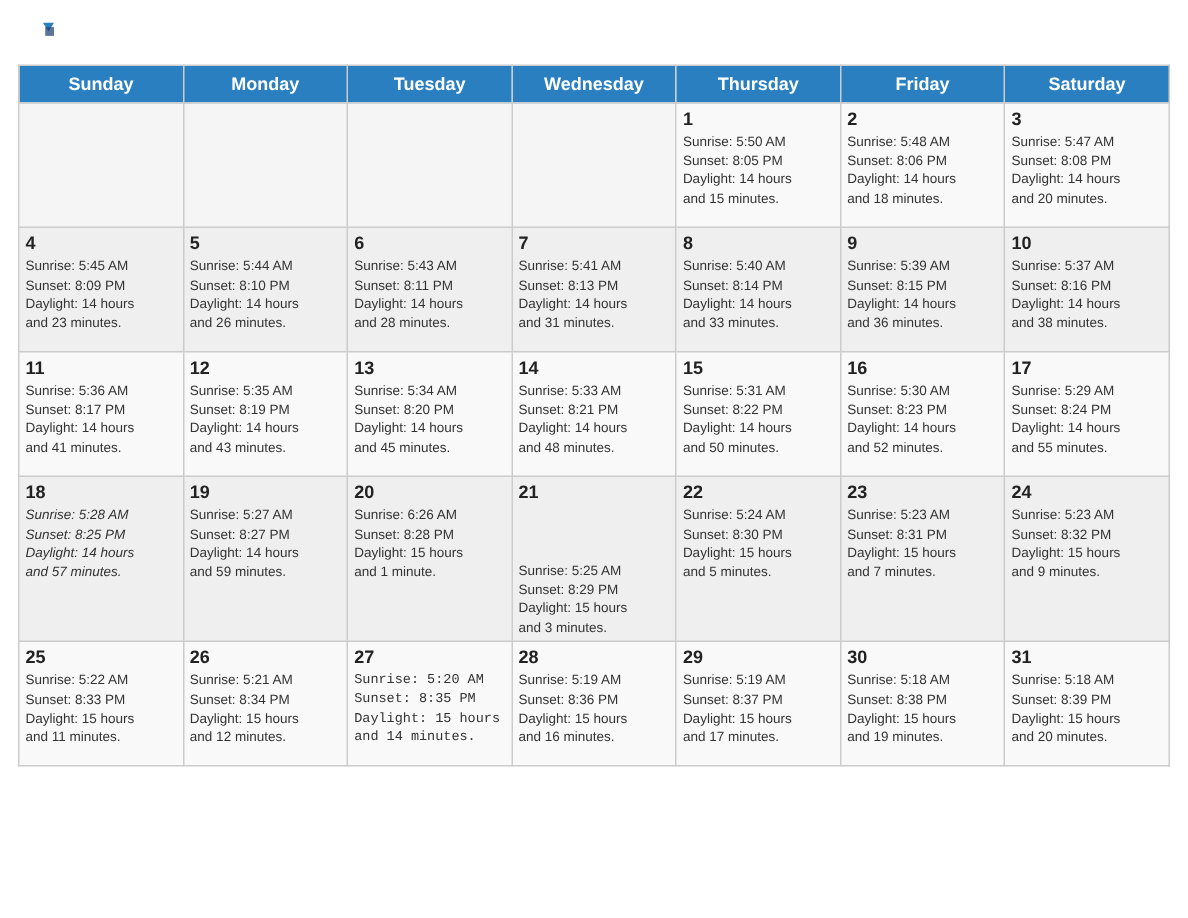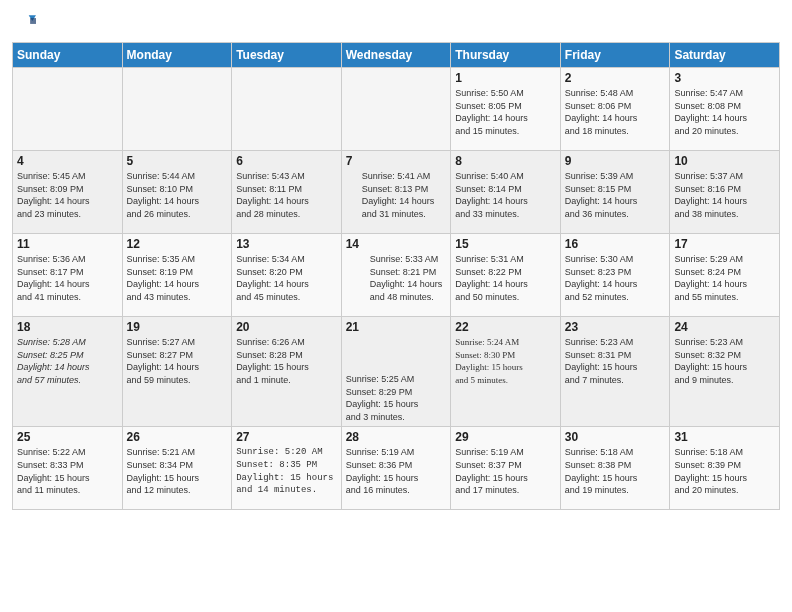--- a/index.html
+++ b/index.html
@@ -55,22 +55,22 @@
     .calendar {
       width: 100%;
       border-collapse: collapse;
       table-layout: fixed;
     }
     .calendar thead th {
       background: #2a7fc1;
       color: #fff;
       font-size: 12px;
       font-weight: bold;
-      padding: 5px 4px;
-      text-align: left;
+      padding: 5px 20px;
+      text-align: center;
       border: 1px solid #ccc;
     }
     .calendar tbody td {
       border: 1px solid #ccc;
       vertical-align: top;
       padding: 3px 4px;
       font-size: 9.5px;
       color: #222;
       height: 83px;
       background: #fff;
@@ -177,21 +177,21 @@
           </td>
           <td>
             <span class="day-num">6</span>
             <div class="day-info" style="white-space: pre-line;">Sunrise: 5:43 AM
 Sunset: 8:11 PM
 Daylight: 14 hours
 and 28 minutes.</div>
           </td>
           <td>
             <span class="day-num">7</span>
-            <div class="day-info" style="white-space: pre-line; margin-left: 16px;">Sunrise: 5:41 AM
+            <div class="day-info" style="white-space: pre-line;">Sunrise: 5:41 AM
 Sunset: 8:13 PM
 Daylight: 14 hours
 and 31 minutes.</div>
           </td>
           <td>
             <span class="day-num">8</span>
             <div class="day-info" style="white-space: pre-line;">Sunrise: 5:40 AM
 Sunset: 8:14 PM
 Daylight: 14 hours
 and 33 minutes.</div>
@@ -228,21 +228,21 @@
           </td>
           <td>
             <span class="day-num">13</span>
             <div class="day-info" style="white-space: pre-line;">Sunrise: 5:34 AM
 Sunset: 8:20 PM
 Daylight: 14 hours
 and 45 minutes.</div>
           </td>
           <td>
             <span class="day-num">14</span>
-            <div class="day-info" style="white-space: pre-line; margin-left: 24px;">Sunrise: 5:33 AM
+            <div class="day-info" style="white-space: pre-line;">Sunrise: 5:33 AM
 Sunset: 8:21 PM
 Daylight: 14 hours
 and 48 minutes.</div>
           </td>
           <td>
             <span class="day-num">15</span>
             <div class="day-info" style="white-space: pre-line;">Sunrise: 5:31 AM
 Sunset: 8:22 PM
 Daylight: 14 hours
 and 50 minutes.</div>
@@ -286,21 +286,21 @@
           </td>
           <td>
             <span class="day-num">21</span>
             <div class="day-info" style="white-space: pre-line; margin-top: 39px;">Sunrise: 5:25 AM
 Sunset: 8:29 PM
 Daylight: 15 hours
 and 3 minutes.</div>
           </td>
           <td>
             <span class="day-num">22</span>
-            <div class="day-info" style="white-space: pre-line; font-family: Liberation Serif, serif;">Sunrise: 5:24 AM
+            <div class="day-info" style="white-space: pre-line;">Sunrise: 5:24 AM
 Sunset: 8:30 PM
 Daylight: 15 hours
 and 5 minutes.</div>
           </td>
           <td>
             <span class="day-num">23</span>
             <div class="day-info" style="white-space: pre-line;">Sunrise: 5:23 AM
 Sunset: 8:31 PM
 Daylight: 15 hours
 and 7 minutes.</div>

